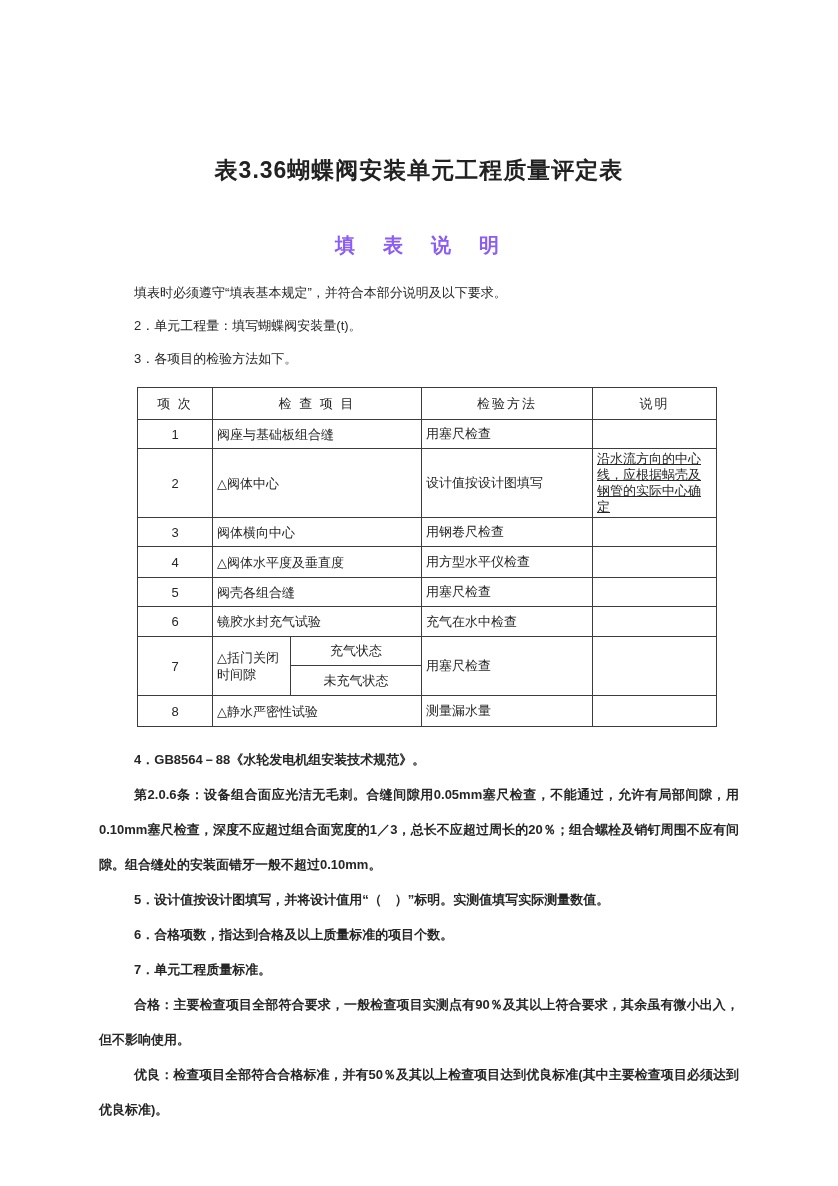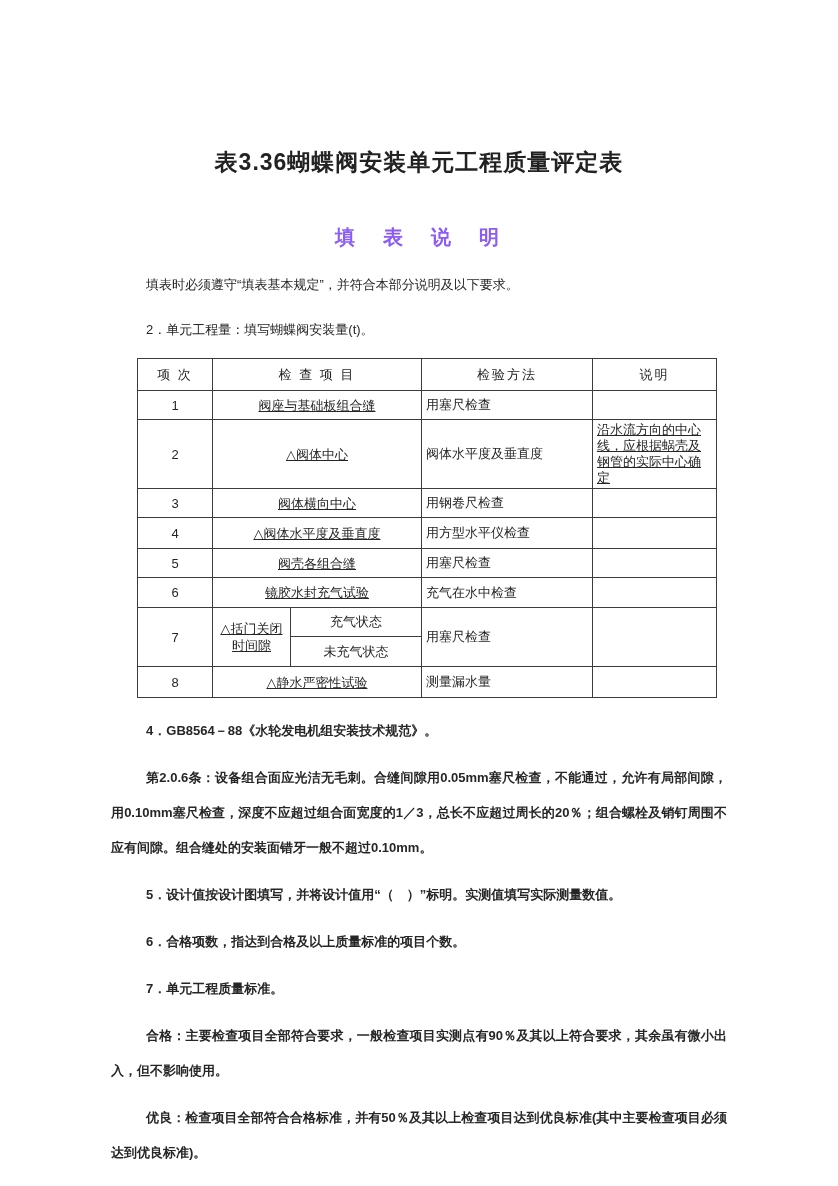--- a/index.html
+++ b/index.html
@@ -13,39 +13,39 @@
     color: #1f1f1f;
     overflow: hidden;
   }
   #content {
     position: absolute;
     left: 99px;
     top: 138px;
     width: 640px;
   }
   h1.doc-title {
-    margin: 8px;
+    margin: 16px;
     text-align: center;
     font-size: 23px;
     line-height: 32px;
     font-weight: bold;
     color: #222;
     letter-spacing: 1px;
   }
   h2.doc-subtitle {
     margin: 46px 0 18px 0;
     text-align: center;
     font-size: 20px;
     line-height: 26px;
     font-weight: bold;
     color: #8b5cf6;
     letter-spacing: 4px;
   }
   p.body-line {
-    margin: 12px;
+    margin: 0;
     font-size: 13px;
     line-height: 33px;
     text-indent: 2.7em;
     text-align: justify;
     color: #262626;
   }
   p.body-line.wide { line-height: 35px; font-weight: bold; }
   table.check-table {
     border-collapse: collapse;
     table-layout: fixed;
@@ -56,38 +56,39 @@
     border: 1.6px solid #3c3c3c;
     font-size: 13px;
     font-weight: normal;
     color: #262626;
     padding: 2px 4px;
     vertical-align: middle;
     overflow: hidden;
   }
   th.h-cell { text-align: center; letter-spacing: 2px; }
   td.c-no { text-align: center; }
-  td.c-item { text-align: center; padding-left: 9px; line-height: 17px; text-decoration: underline; }
+  td.c-item { text-align: left; padding-left: 9px; line-height: 17px; }
   td.c-sub { text-align: center; }
   td.c-method { text-align: left; padding-left: 9px; margin-left: 32px; }
   td.c-note { font-size: 12px; line-height: 16px; padding: 2px 3px; text-align: left; text-decoration: underline; }
   .notes-block { margin-top: 15px; }
 </style>
 </head>
 <body>
 
 <div id="page">
   <div id="content">
 
     <h1 class="doc-title">表3.36蝴蝶阀安装单元工程质量评定表</h1>
     <h2 class="doc-subtitle">填　表　说　明</h2>
 
     <div>
       <p class="body-line">填表时必须遵守“填表基本规定”，并符合本部分说明及以下要求。</p>
       <p class="body-line">2．单元工程量：填写蝴蝶阀安装量(t)。</p>
+      <p class="body-line">3．各项目的检验方法如下。</p>
     </div>
 
     <table class="check-table">
       <colgroup>
         <col style="width:75px">
         <col style="width:78px">
         <col style="width:131px">
         <col style="width:171px">
         <col style="width:124px">
       </colgroup>
@@ -100,21 +101,21 @@
       </tr>
       <tr style="height:29px">
         <td class="c-no">1</td>
         <td class="c-item" colspan="2">阀座与基础板组合缝</td>
         <td class="c-method">用塞尺检查</td>
         <td class="c-note"></td>
       </tr>
       <tr style="height:58px">
         <td class="c-no">2</td>
         <td class="c-item" colspan="2">△阀体中心</td>
-        <td class="c-method">阀体水平度及垂直度</td>
+        <td class="c-method">设计值按设计图填写</td>
         <td class="c-note">沿水流方向的中心线，应根据蜗壳及钢管的实际中心确定</td>
       </tr>
       <tr style="height:29px">
         <td class="c-no">3</td>
         <td class="c-item" colspan="2">阀体横向中心</td>
         <td class="c-method">用钢卷尺检查</td>
         <td class="c-note"></td>
       </tr>
       <tr style="height:31px">
         <td class="c-no">4</td>

